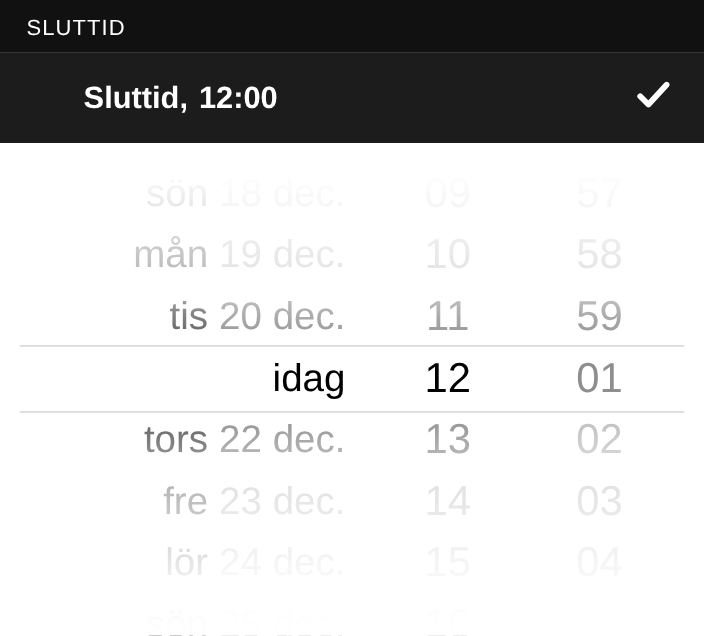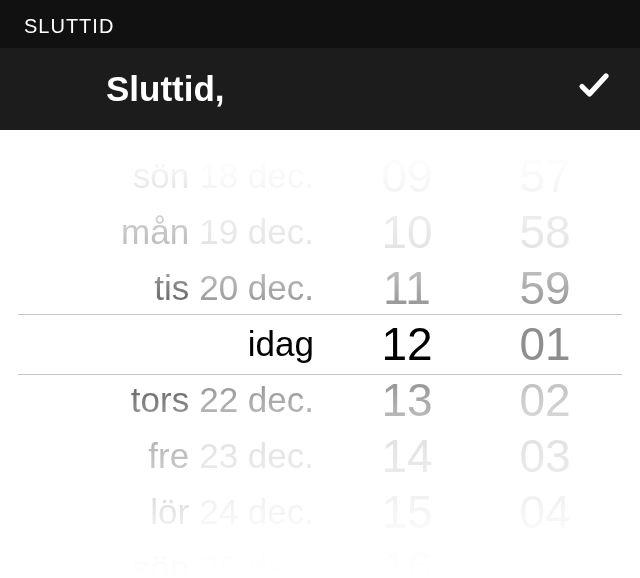--- a/index.html
+++ b/index.html
@@ -14,22 +14,22 @@
     display: flex;
     align-items: center;
   }
   .subheader {
     background: #1c1c1c;
     color: #fff;
     height: 82px;
     display: flex;
     align-items: center;
     justify-content: space-between;
-    padding: 0 28px 0 106px;
-    font-size: 35px;
+    padding: 0 28px 0 76px;
+    font-size: 28px;
     font-weight: 600;
   }
   .subheader .label-time { display: flex; gap: 10px; align-items: baseline; }
   .checkmark svg { width: 36px; height: 36px; stroke: #fff; stroke-width: 3.5; fill: none; stroke-linecap: round; stroke-linejoin: round; }
 
   .picker-wrap {
     position: relative;
     height: 448px;
     width: 100%;
     overflow: hidden;
@@ -55,21 +55,21 @@
     left: 0; right: 0;
     display: flex;
     flex-direction: column;
   }
   .row {
     height: 56px;
     display: flex;
     align-items: center;
     justify-content: flex-end;
     padding-right: 28px;
-    font-size: 46px;
+    font-size: 38px;
     font-weight: 400;
     white-space: nowrap;
   }
   .col-hour .row, .col-minute .row { justify-content: center; padding-right: 0; }
   .col-date .row { font-size: 35px; }
 
   
   .selected-line-top, .selected-line-bot {
     position: absolute;
     left: 18px; right: 18px;
@@ -118,20 +118,21 @@
 </head>
 <body>
 
 <div class="header">
   <span>SLUTTID</span>
 </div>
 
 <div class="subheader">
   <div class="label-time">
     <span>Sluttid,</span>
+    <span>12:00</span>
   </div>
   <div class="checkmark">
     <span>
       <svg viewBox="0 0 24 24">
           <polyline points="4 13 9 18 20 6"></polyline>
         </svg>
     </span>
   </div>
 </div>
 

